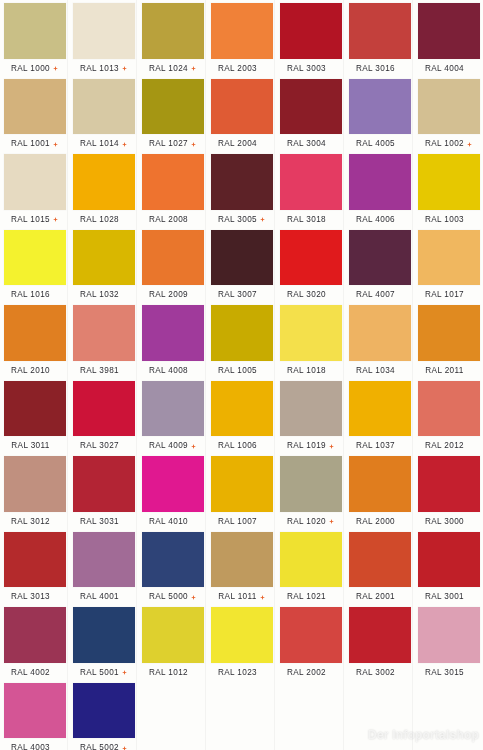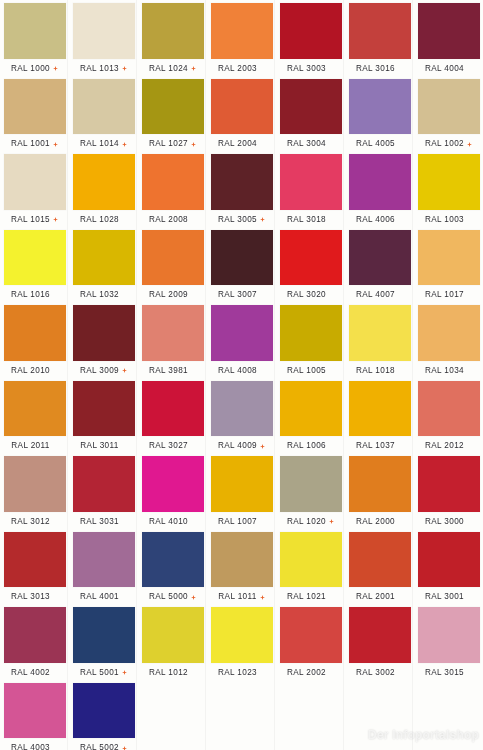--- a/index.html
+++ b/index.html
@@ -422,31 +422,20 @@
         <div class="swatch-label-row">
           <span class="swatch-label">RAL 2010</span>
           <span class="swatch-marker hidden">
             <svg width="5" height="5" viewBox="0 0 10 10">
               <path d="M5 0 L6.2 3.8 L10 5 L6.2 6.2 L5 10 L3.8 6.2 L0 5 L3.8 3.8 Z" fill="#e8622a"></path>
             </svg>
           </span>
         </div>
       </div>
       <div class="swatch-cell">
-        <div class="swatch-chip" style="background-color: rgb(114, 32, 36);"></div>
-        <div class="swatch-label-row">
-          <span class="swatch-label">RAL 3009</span>
-          <span class="swatch-marker">
-            <svg width="5" height="5" viewBox="0 0 10 10">
-              <path d="M5 0 L6.2 3.8 L10 5 L6.2 6.2 L5 10 L3.8 6.2 L0 5 L3.8 3.8 Z" fill="#e8622a"></path>
-            </svg>
-          </span>
-        </div>
-      </div>
-      <div class="swatch-cell">
         <div class="swatch-chip" style="background-color: rgb(224, 129, 112);"></div>
         <div class="swatch-label-row">
           <span class="swatch-label">RAL 3981</span>
           <span class="swatch-marker hidden">
             <svg width="5" height="5" viewBox="0 0 10 10">
               <path d="M5 0 L6.2 3.8 L10 5 L6.2 6.2 L5 10 L3.8 6.2 L0 5 L3.8 3.8 Z" fill="#e8622a"></path>
             </svg>
           </span>
         </div>
       </div>
@@ -536,20 +525,31 @@
               <path d="M5 0 L6.2 3.8 L10 5 L6.2 6.2 L5 10 L3.8 6.2 L0 5 L3.8 3.8 Z" fill="#e8622a"></path>
             </svg>
           </span>
         </div>
       </div>
       <div class="swatch-cell">
         <div class="swatch-chip" style="background-color: rgb(237, 177, 0);"></div>
         <div class="swatch-label-row">
           <span class="swatch-label">RAL 1006</span>
           <span class="swatch-marker hidden">
+            <svg width="5" height="5" viewBox="0 0 10 10">
+              <path d="M5 0 L6.2 3.8 L10 5 L6.2 6.2 L5 10 L3.8 6.2 L0 5 L3.8 3.8 Z" fill="#e8622a"></path>
+            </svg>
+          </span>
+        </div>
+      </div>
+      <div class="swatch-cell">
+        <div class="swatch-chip" style="background-color: rgb(181, 165, 150);"></div>
+        <div class="swatch-label-row">
+          <span class="swatch-label">RAL 1019</span>
+          <span class="swatch-marker">
             <svg width="5" height="5" viewBox="0 0 10 10">
               <path d="M5 0 L6.2 3.8 L10 5 L6.2 6.2 L5 10 L3.8 6.2 L0 5 L3.8 3.8 Z" fill="#e8622a"></path>
             </svg>
           </span>
         </div>
       </div>
       <div class="swatch-cell">
         <div class="swatch-chip" style="background-color: rgb(240, 176, 0);"></div>
         <div class="swatch-label-row">
           <span class="swatch-label">RAL 1037</span>

